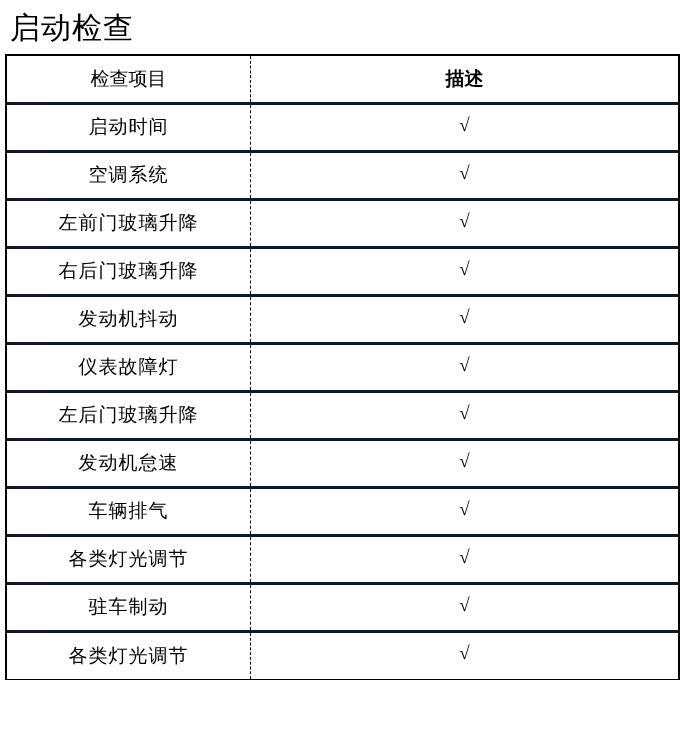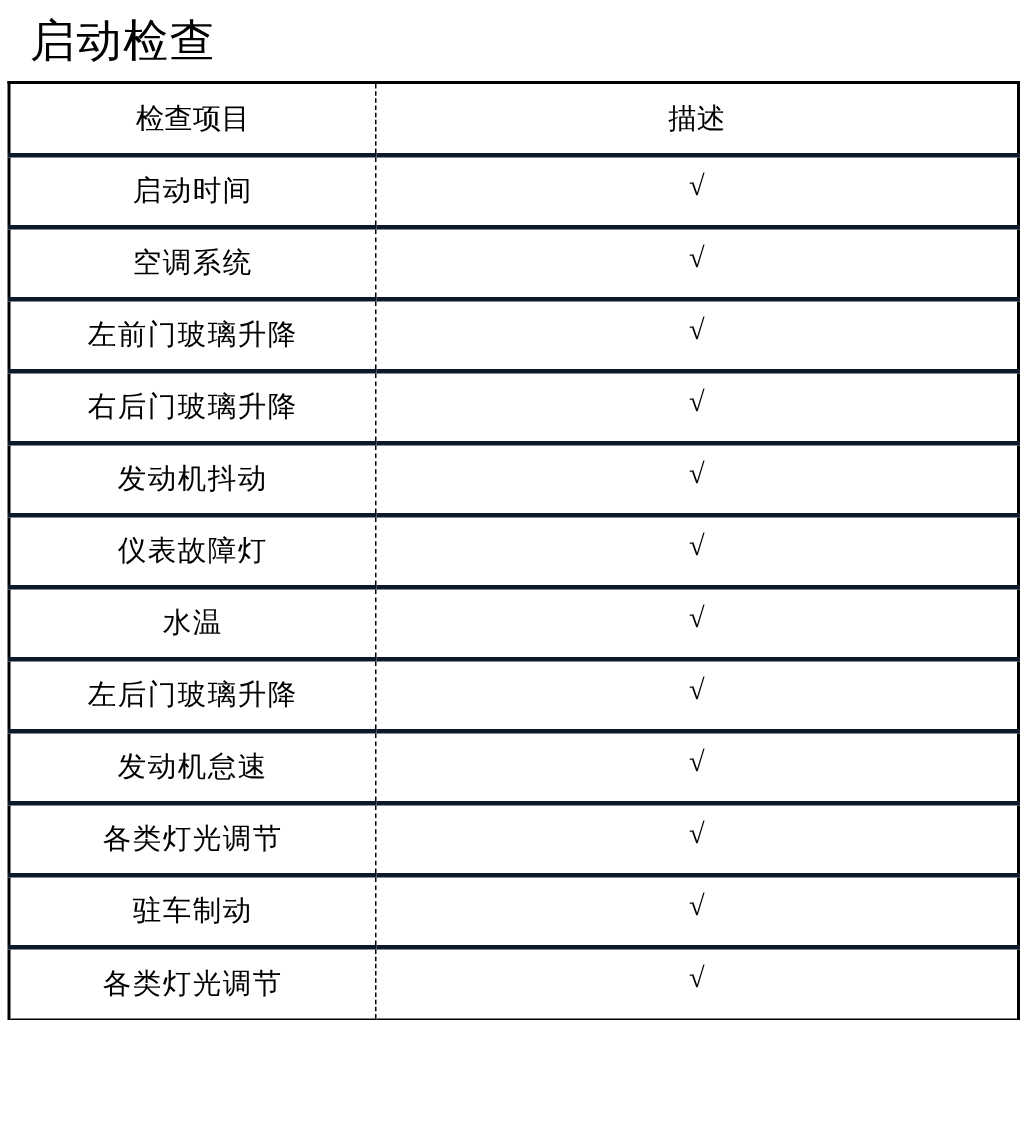--- a/index.html
+++ b/index.html
@@ -18,21 +18,21 @@
     position: relative;
     width: 680px;
     height: 756px;
     box-sizing: border-box;
   }
   .doc-title {
     font-family: "Liberation Serif", "DejaVu Serif", serif;
     font-size: 30px;
     line-height: 36px;
     font-weight: 400;
-    margin: 10px 0 8px 20px;
+    margin: 10px 0 8px 10px;
     letter-spacing: 1px;
   }
   table.check-table {
     border-collapse: collapse;
     width: 672px;
     margin-left: 5px;
     table-layout: fixed;
   }
   table.check-table tr {
     height: 48px;
@@ -53,20 +53,21 @@
   }
   table.check-table tr:first-child td {
     border-top: none;
   }
   .col-item {
     width: 243px;
     border-right: 1px dashed #000;
   }
   .col-desc {
     width: 427px;
+    font-weight: bold;
   }
   .hdr td {
     font-size: 19px;
     height: 44px;
   }
   .tall {
     height: 66px;
   }
   .mark {
     font-size: 19px;
@@ -115,35 +116,35 @@
       <tr>
         <td class="col-item item-label">发动机抖动</td>
         <td class="col-desc mark">√</td>
       </tr>
 
       <tr>
         <td class="col-item item-label">仪表故障灯</td>
         <td class="col-desc mark">√</td>
       </tr>
 
-      <tr>
-        <td class="col-item item-label">水温</td>
-        <td class="col-desc mark">√</td>
-      </tr>
 
       <tr>
         <td class="col-item item-label">左后门玻璃升降</td>
         <td class="col-desc mark">√</td>
       </tr>
 
       <tr>
         <td class="col-item item-label">发动机怠速</td>
         <td class="col-desc mark">√</td>
       </tr>
 
+      <tr>
+        <td class="col-item item-label">车辆排气</td>
+        <td class="col-desc mark">√</td>
+      </tr>
 
       <tr>
         <td class="col-item item-label">各类灯光调节</td>
         <td class="col-desc mark">√</td>
       </tr>
 
       <tr>
         <td class="col-item item-label">驻车制动</td>
         <td class="col-desc mark">√</td>
       </tr>

